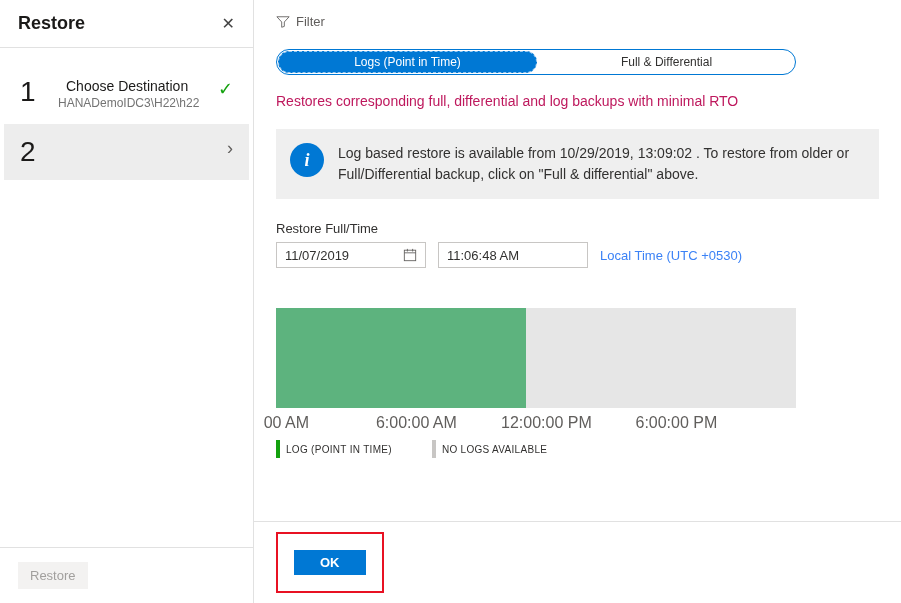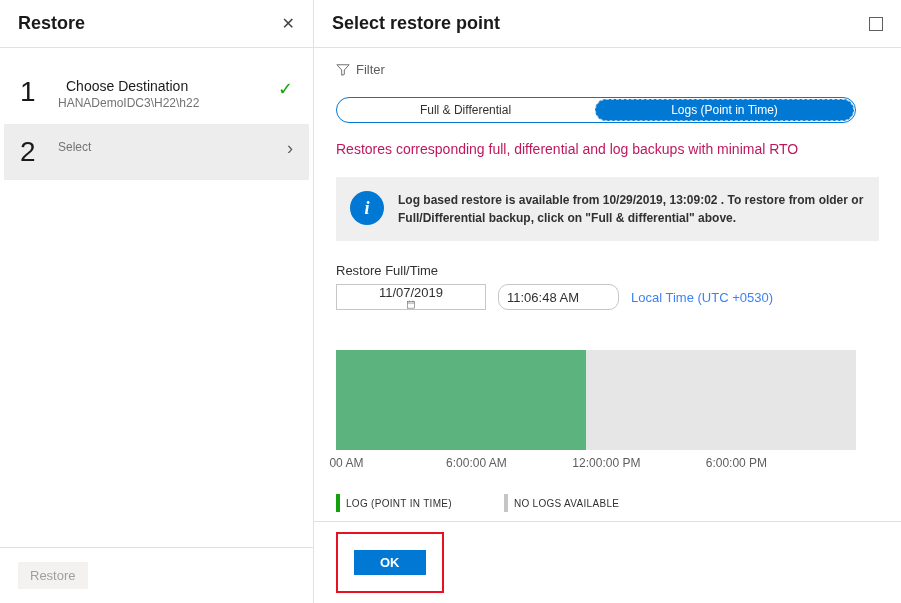--- a/index.html
+++ b/index.html
@@ -1,17 +1,17 @@
 <!DOCTYPE html>
 <html><head>
 <meta charset="utf-8">
 <style>
   * { box-sizing: border-box; margin: 0; padding: 0; font-family: "Segoe UI", Arial, sans-serif; }
   body { width: 901px; height: 603px; display: flex; background: #fff; color: #323130; font-size: 13px; }
-  .sidebar { width: 314px; border-right: 1px solid #e1e1e1; display: flex; flex-direction: column; }
+  .sidebar { width: 254px; border-right: 1px solid #e1e1e1; display: flex; flex-direction: column; }
   .sidebar-header { height: 48px; display: flex; align-items: center; justify-content: space-between; padding: 0 18px; border-bottom: 1px solid #e1e1e1; }
   .sidebar-header h1 { font-size: 18px; font-weight: 600; color: #1b1a19; }
   .close-x { font-size: 16px; color: #444; cursor: pointer; }
   .steps { padding: 16px 4px 0 4px; flex: 1; }
   .step { display: flex; align-items: flex-start; padding: 14px 16px; gap: 14px; }
   .step.active { background: #ededed; }
   .step-num { font-size: 28px; font-weight: 400; color: #1b1a19; line-height: 1; width: 24px; }
   .step-body { flex: 1; }
   .step-title { font-size: 14px; font-weight: 400; color: #1b1a19; margin-left: 8px; }
   .step-sub { font-size: 12px; color: #737373; margin-top: 2px; }
@@ -26,32 +26,32 @@
   .square-icon { width: 14px; height: 14px; border: 1px solid #605e5c; }
   .main-body { flex: 1; padding: 14px 22px 8px 22px; overflow: hidden; }
   .filter-row { display: flex; align-items: center; gap: 6px; color: #605e5c; margin-bottom: 20px; font-size: 13px; }
   .pill-group { width: 520px; height: 26px; border: 1px solid #0078d4; border-radius: 13px; display: flex; margin-bottom: 18px; overflow: hidden; }
   .pill { flex: 1; display: flex; align-items: center; justify-content: center; font-size: 12px; cursor: pointer; }
   .pill.selected { background: #0078d4; color: #fff; border: 1px dashed #9ac8ef; border-radius: 12px; margin: 1px; }
   .pill.other { color: #323130; }
   .desc { font-size: 14px; color: #be185d; margin-bottom: 20px; }
   .info-banner { background: #efefef; display: flex; gap: 14px; padding: 14px; margin-bottom: 22px; }
   .info-icon { width: 34px; height: 34px; background: #0078d4; border-radius: 50%; display: flex; align-items: center; justify-content: center; flex-shrink: 0; color: #fff; font-family: Georgia, serif; font-style: italic; font-size: 18px; font-weight: bold; }
-  .info-text { font-size: 12px; color: #323130; line-height: 1.5; font-weight: bold; }
+  .info-text { font-size: 14px; color: #323130; line-height: 1.5; }
   .dt-section label { display: block; font-size: 13px; margin-bottom: 6px; color: #323130; }
   .dt-row { display: flex; align-items: center; gap: 12px; margin-bottom: 40px; }
   .input-box { border: 1px solid #c8c6c4; height: 26px; padding: 0 8px; display: flex; align-items: center; font-size: 13px; background: #fff; }
-  .input-date { width: 150px; justify-content: space-between; flex-direction: column; }
-  .input-time { width: 121px; border-radius: 10px; }
+  .input-date { width: 150px; justify-content: space-between; }
+  .input-time { width: 150px; }
   .tz { font-size: 13px; color: #3b82f6; }
   .timeline { height: 100px; width: 520px; background: #e6e6e6; position: relative; margin-bottom: 6px; }
   .timeline-green { position: absolute; left: 0; top: 0; bottom: 0; width: 48%; background: #5db37e; }
-  .ticks { width: 520px; height: 14px; position: relative; font-size: 12px; color: #605e5c; margin-bottom: 24px; }
+  .ticks { width: 520px; height: 14px; position: relative; font-size: 16px; color: #605e5c; margin-bottom: 12px; }
   .ticks span { position: absolute; transform: translateX(-50%); }
-  .legend { display: flex; gap: 52px; font-size: 10px; color: #323130; letter-spacing: 0.3px; align-items: center; }
+  .legend { display: flex; gap: 40px; font-size: 10px; color: #323130; letter-spacing: 0.3px; align-items: center; }
   .legend-item { display: flex; align-items: center; gap: 6px; }
   .legend-swatch { width: 4px; height: 18px; }
   .ls-green { background: #13a10e; }
   .ls-grey  { background: #c8c6c4; }
   .main-footer { border-top: 1px solid #e1e1e1; padding: 10px 22px; }
   .ok-wrap { display: inline-block; border: 2px solid #e81123; padding: 16px; }
   .ok-btn { background: #0078d4; color: #fff; border: none; font-size: 13px; padding: 5px 26px; font-weight: 600; cursor: pointer; }
 </style>
 </head>
 <body>
@@ -66,45 +66,40 @@
       <div class="step-num">1</div>
       <div class="step-body">
         <div class="step-title">Choose Destination</div>
         <div class="step-sub">HANADemoIDC3\H22\h22</div>
       </div>
       <span class="check">✓</span>
     </div>
     <div class="step active">
       <div class="step-num">2</div>
       <div class="step-body">
-        <div class="step-sub">Select</div>
       </div>
       <span class="chev">›</span>
     </div>
   </div>
   <div class="sidebar-footer">
     <button class="restore-btn">Restore</button>
   </div>
 </div>
 
 <div class="main">
-  <div class="main-header">
-    <h1>Select restore point</h1>
-    <div class="square-icon"></div>
-  </div>
   <div class="main-body">
     <div class="filter-row">
       <svg width="14" height="14" viewBox="0 0 16 16">
           <path d="M1 2h14l-5.5 6v5l-3 1v-6z" fill="none" stroke="#605e5c" stroke-width="1"></path>
         </svg>
       <span>Filter</span>
     </div>
     <div class="pill-group">
+      <div class="pill selected">Logs (Point in Time)</div>
       <div class="pill other">Full &amp; Differential</div>
-      <div class="pill selected">Logs (Point in Time)</div>
     </div>
     <div class="desc">Restores corresponding full, differential and log backups with minimal RTO</div>
     <div class="info-banner">
       <div class="info-icon">i</div>
       <div class="info-text">Log based restore is available from 10/29/2019, 13:09:02 . To restore from older or Full/Differential backup, click on "Full &amp; differential" above.</div>
     </div>
     <div class="dt-section">
       <label>Restore Full/Time</label>
       <div class="dt-row">
         <div class="input-box input-date">

